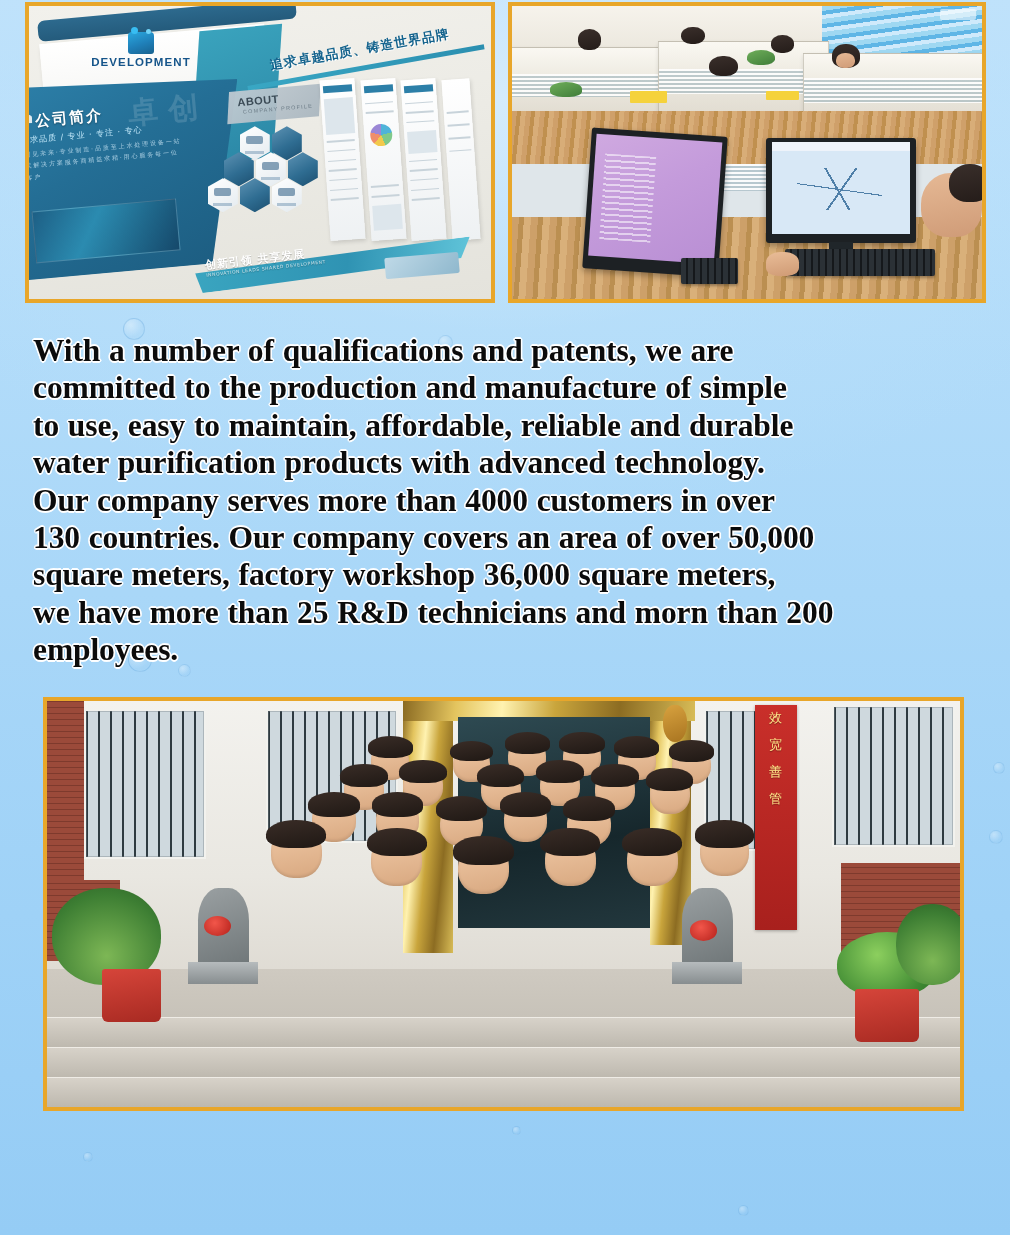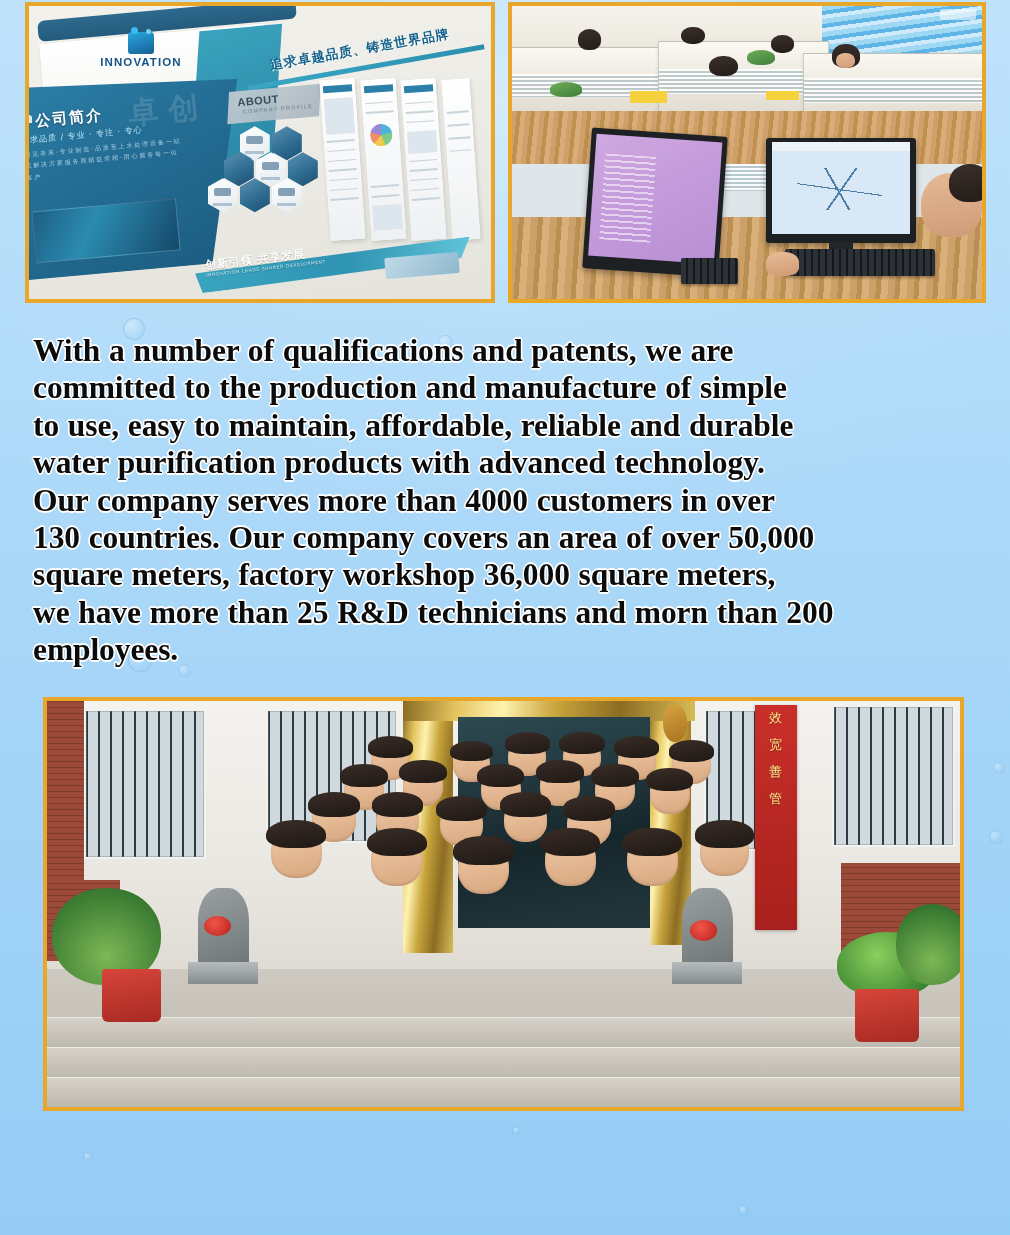--- a/index.html
+++ b/index.html
@@ -439,21 +439,21 @@
 
   <div class="frame" style="left:25px;top:2px;width:470px;height:301px;">
     <div class="photo">
       <div class="wall-bg"></div>
 
       <div class="wall-topbar"></div>
       <div class="wall-whitecard"></div>
 
       <div class="wall-logo">
         <div class="mark"></div>
-        <div class="wordmark">INNOVATION</div>
+        <div class="wordmark">DEVELOPMENT</div>
       </div>
 
       <div class="wall-teal-wedge"></div>
 
       <div class="wall-blue">
         <div class="title-ico"></div>
         <div class="title-cn">公司简介</div>
         <div class="sub-cn">追求品质 / 专业 · 专注 · 专心</div>
         <div class="ghost">卓 创</div>
         <div class="body-cn">创 见 未 来 · 专 业 制 造 · 品 质 至 上

